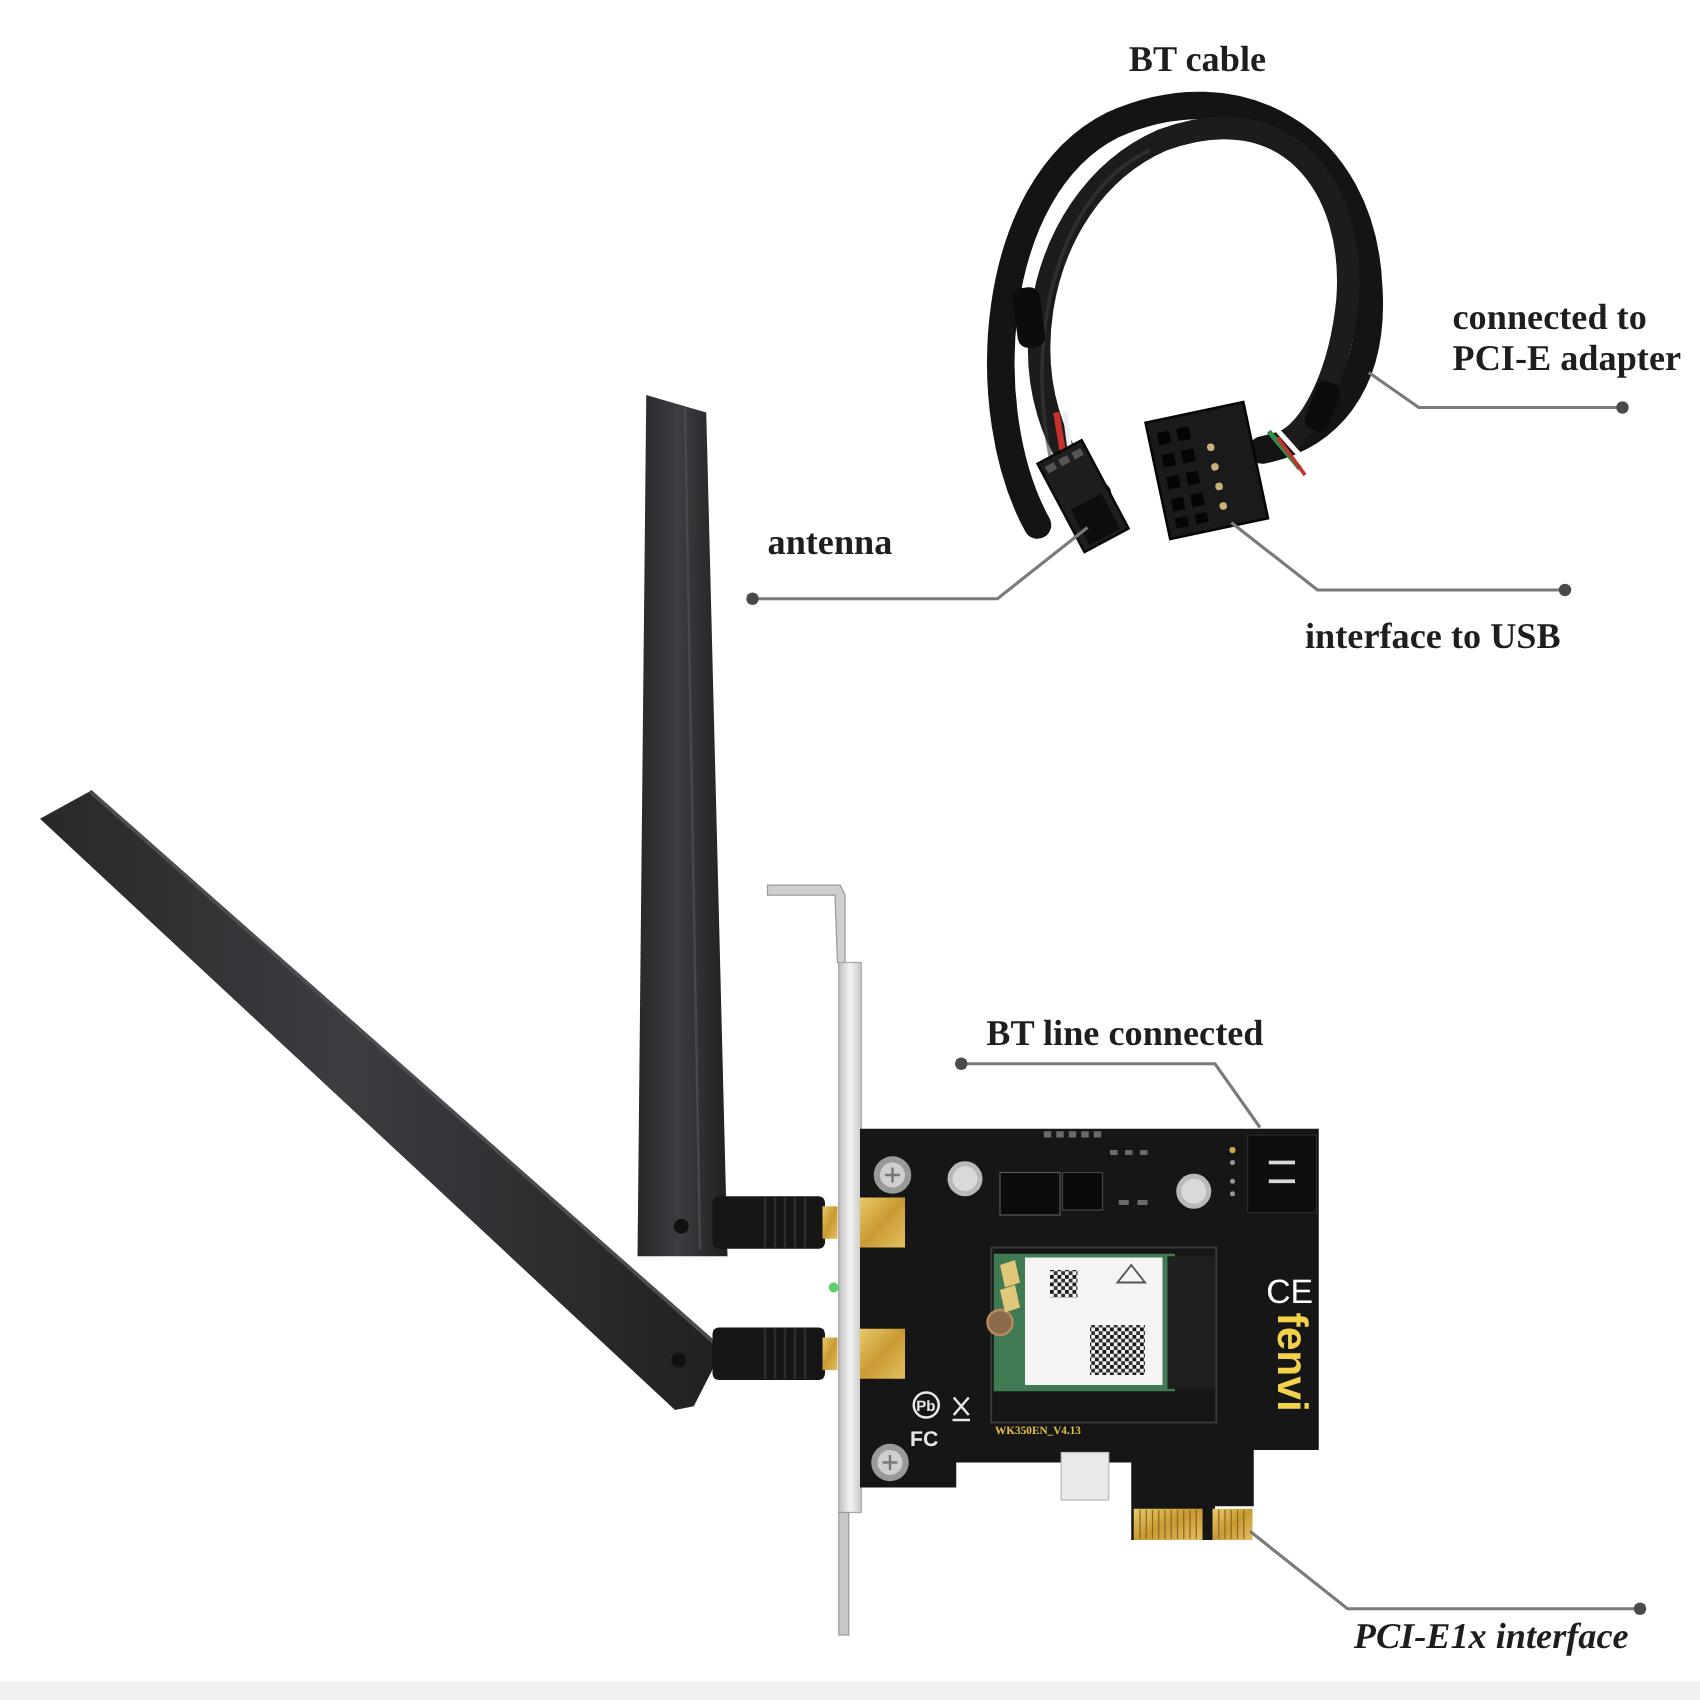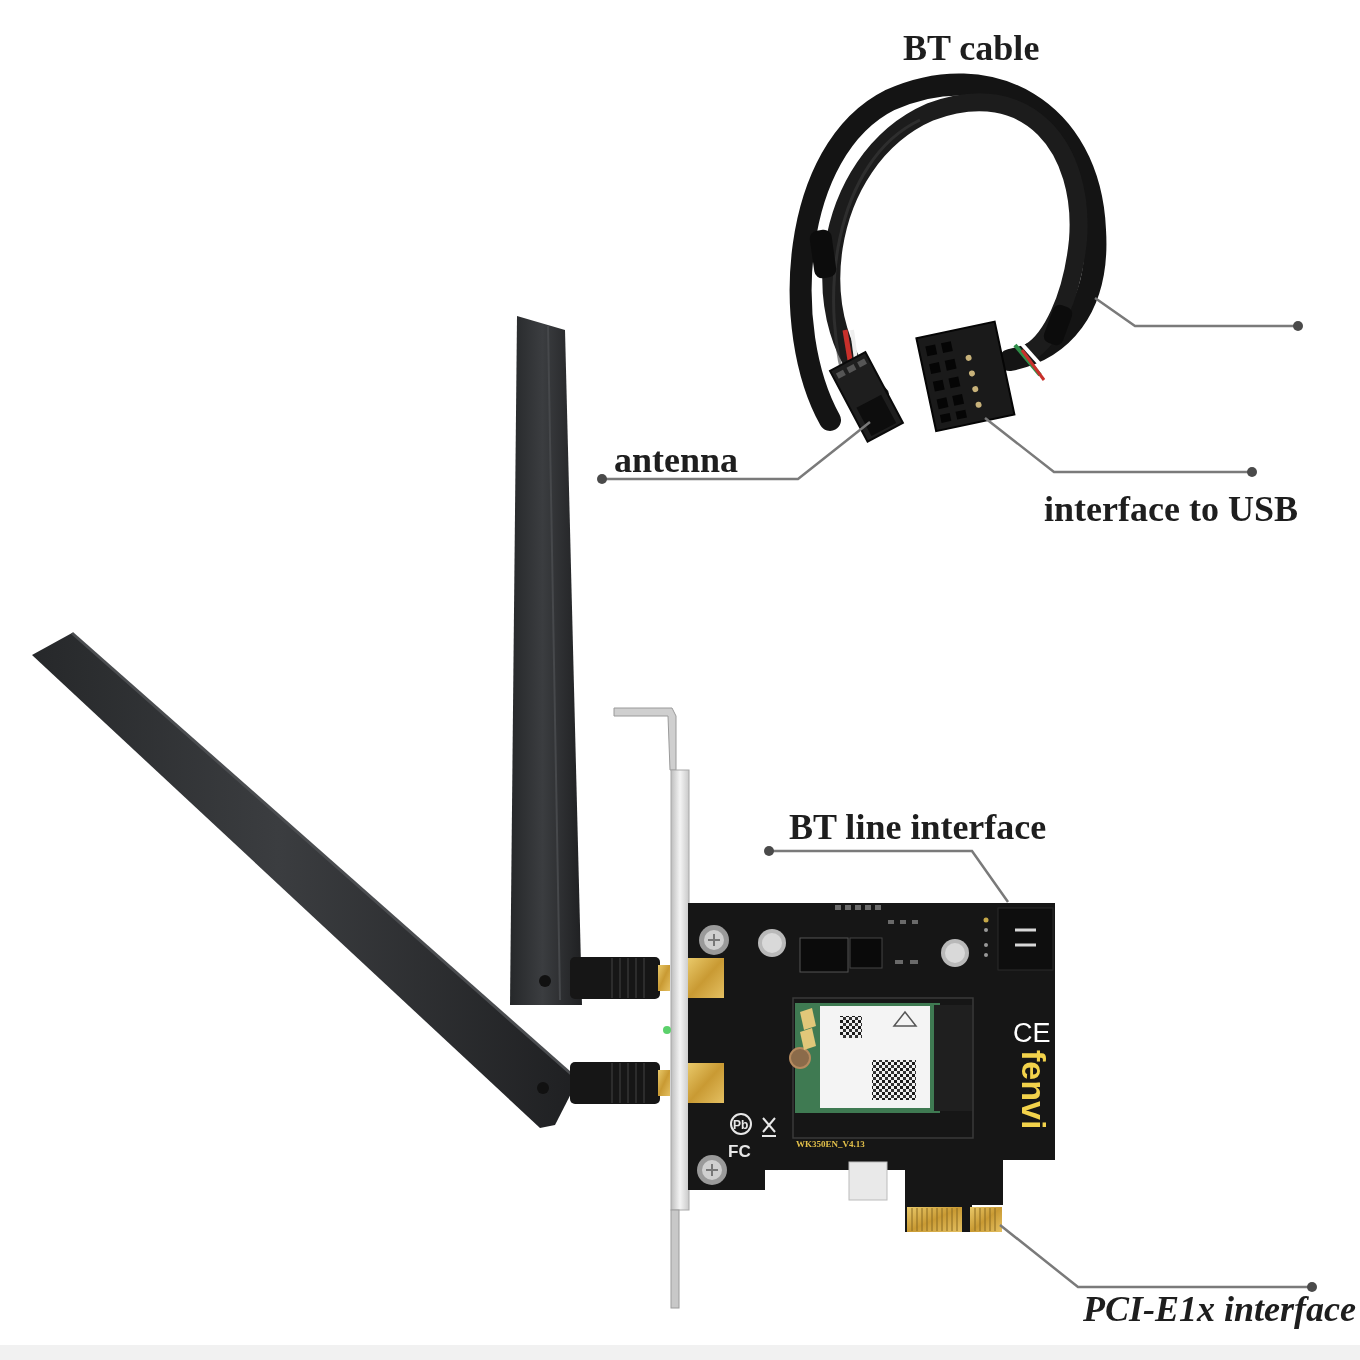--- a/index.html
+++ b/index.html
@@ -1,20 +1,20 @@
 <!DOCTYPE html>
 <html><head>
 <meta charset="utf-8">
 <style>
   html, body { margin:0; padding:0; background:#ffffff; }
   body { width:1360px; height:1360px; position:relative; overflow:hidden;
          font-family:"Liberation Serif","DejaVu Serif",serif; }
   #stage { position:absolute; left:0; top:0; width:1360px; height:1360px; }
   .label { position:absolute; font-family:"Liberation Serif","DejaVu Serif",serif;
-           font-weight:bold; font-size:36px; color:#1e1e1e; line-height:33px; white-space:nowrap; }
+           font-weight:bold; font-size:29px; color:#1e1e1e; line-height:33px; white-space:nowrap; }
   .label .ln { display:block; }
   #bottom-strip { position:absolute; left:0; top:1345px; width:1360px; height:15px; background:#f1f1f1; }
 </style>
 </head>
 <body>
 
 <div id="stage">
   <svg width="1360" height="1360" viewBox="0 0 1360 1360" xmlns="http://www.w3.org/2000/svg">
     <defs>
       <linearGradient id="antGrad" x1="0" x2="1" y1="0" y2="0">
@@ -246,25 +246,29 @@
     </g>
     <g stroke="#7a7a7a" stroke-width="2.5" fill="none">
       <polyline points="1000,1225 1078,1287 1312,1287"></polyline>
       <circle cx="1312" cy="1287" r="5" fill="#4a4a4a" stroke="none"></circle>
     </g>
   </svg>
 
   
   <div class="label" style="left:903px; top:32px;">BT cable</div>
 
-
-  <div class="label" style="left:614px; top:444px;">antenna</div>
+  <div class="label" style="left:1162px; top:238px;">
+    <span class="ln">connected to</span>
+    <span class="ln">PCI-E adapter</span>
+  </div>
+
+  <div class="label" style="left:614px; top:418px;">antenna</div>
 
   <div class="label" style="left:1044px; top:493px;">
     <span class="ln">interface to USB</span>
   </div>
 
-  <div class="label" style="left:789px; top:811px;">BT line interface</div>
+  <div class="label" style="left:789px; top:811px;">BT line connected</div>
 
   <div class="label" style="left:1083px; top:1293px;font-style:italic;">PCI-E1x interface</div>
 
   <div id="bottom-strip"></div>
 </div>
 
 </body></html>

